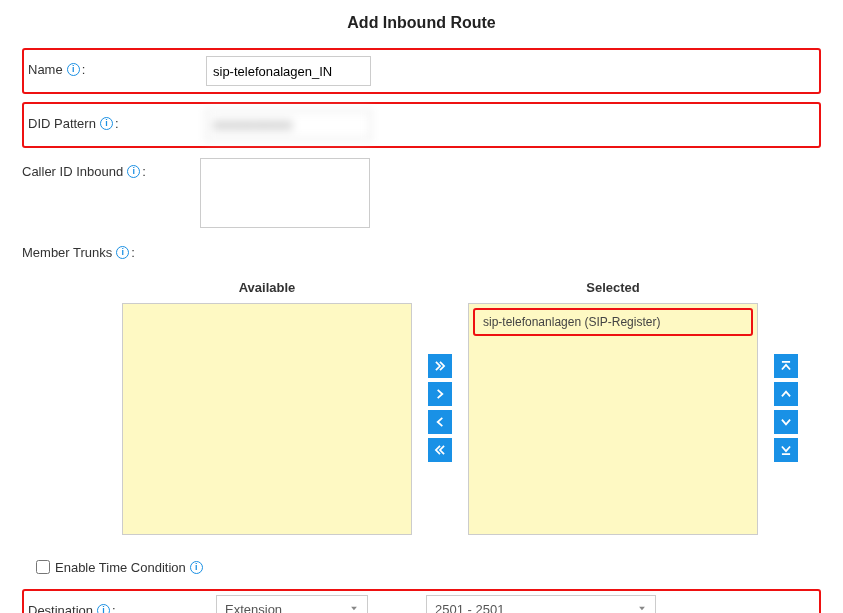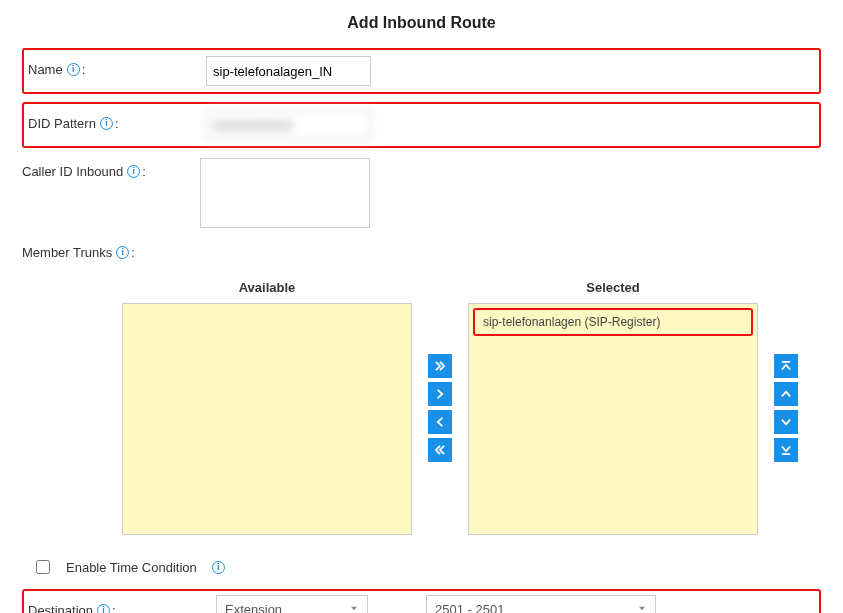--- a/index.html
+++ b/index.html
@@ -131,21 +131,21 @@
     justify-content: center;
     cursor: pointer;
     padding: 0;
   }
   .sq-btn svg { width: 14px; height: 14px; }
 
   
   .check-row {
     display: flex;
     align-items: center;
-    gap: 13px;
+    gap: 2px;
     margin: 22px 0 12px 10px;
   }
   .check-row input[type=checkbox] {
     width: 14px; height: 14px;
   }
 
   
   .dest-row {
     display: flex;
     align-items: center;

